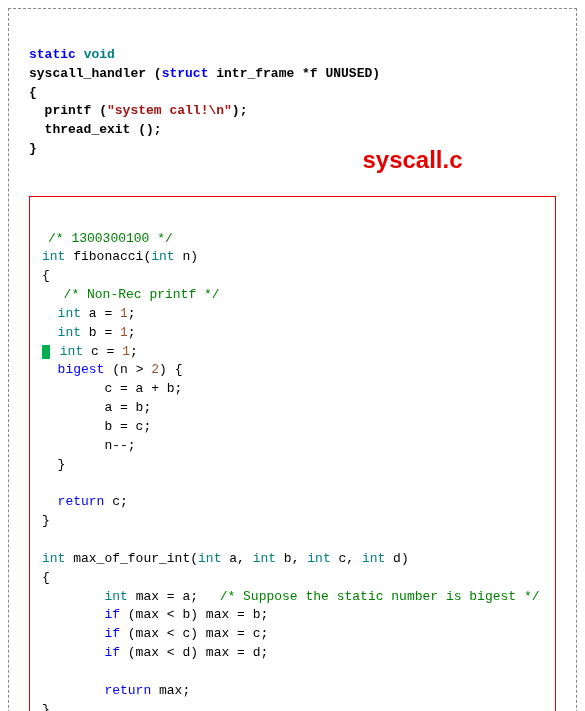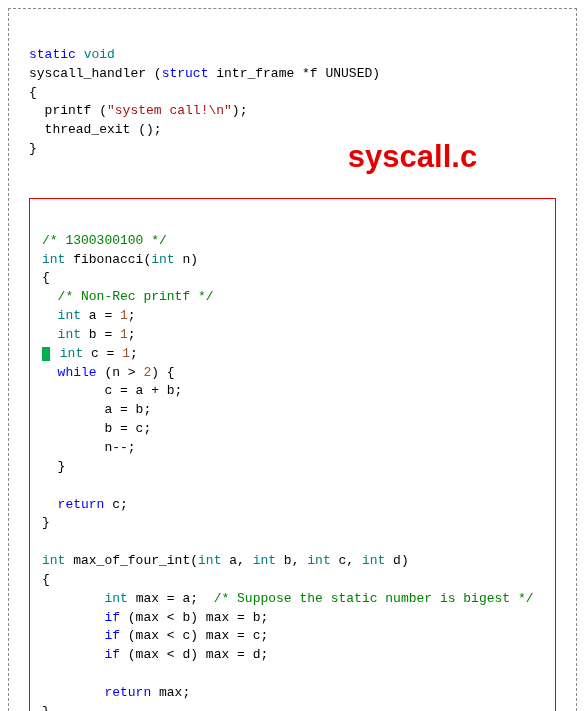--- a/index.html
+++ b/index.html
@@ -12,41 +12,42 @@
     color: #000;
     width: 585px;
     box-sizing: border-box;
   }
   .outer {
     border: 1.5px dashed #888;
     padding: 18px 20px 18px 20px;
     box-sizing: border-box;
   }
   .code-top {
-    margin-bottom: 6px;
+    margin-bottom: 14px;
     white-space: pre;
+    font-weight: bold;
   }
   .label {
     text-align: center;
     font-family: Arial, sans-serif;
-    font-size: 31px;
+    font-size: 24px;
     font-weight: bold;
     color: #e60000;
     margin: -30px 0 18px 240px;
   }
   .inner {
     border: 1.5px solid #e60000;
     padding: 14px 12px 14px 12px;
     white-space: pre;
     position: relative;
     overflow: hidden;
   }
   .kw   { color: #0000ff; }     
   .type { color: #008080; }     
-  .cmt  { color: #008000; }     
+  .cmt  { color: #008000; margin-left: 6px; }     
   .str  { color: #a31515; }     
   .num  { color: #a0522d; }
   .mark {
     display: inline-block;
     width: 8px;
     height: 14px;
     background: #00b050;
     vertical-align: text-bottom;
     margin-right: 2px;
   }
@@ -68,21 +69,21 @@
 <div class="label">syscall.c</div>
 
 <div class="inner">
 <span class="cmt">/* 1300300100 */</span>
 <span class="type">int</span><span> fibonacci(</span><span class="type">int</span><span> n)</span>
 <span>{</span>
 <span class="cmt">  /* Non-Rec printf */</span>
 <span class="type">  int</span><span> a = </span><span class="num">1</span><span>;</span>
 <span class="type">  int</span><span> b = </span><span class="num">1</span><span>;</span>
 <span class="mark"></span><span> </span><span class="type">int</span><span> c = </span><span class="num">1</span><span>;</span>
-<span class="kw">  while</span><span> (n &gt; </span><span class="num">2</span><span>) {</span>
+<span class="kw">  bigest</span><span> (n &gt; </span><span class="num">2</span><span>) {</span>
 <span>        c = a + b;</span>
 <span>        a = b;</span>
 <span>        b = c;</span>
 <span>        n--;</span>
 <span>  }</span>
 <span></span>
 <span class="kw">  return</span><span> c;</span>
 <span>}</span>
 <span></span>
 <span class="type">int</span><span> max_of_four_int(</span><span class="type">int</span><span> a, </span><span class="type">int</span><span> b, </span><span class="type">int</span><span> c, </span><span class="type">int</span><span> d)</span>

